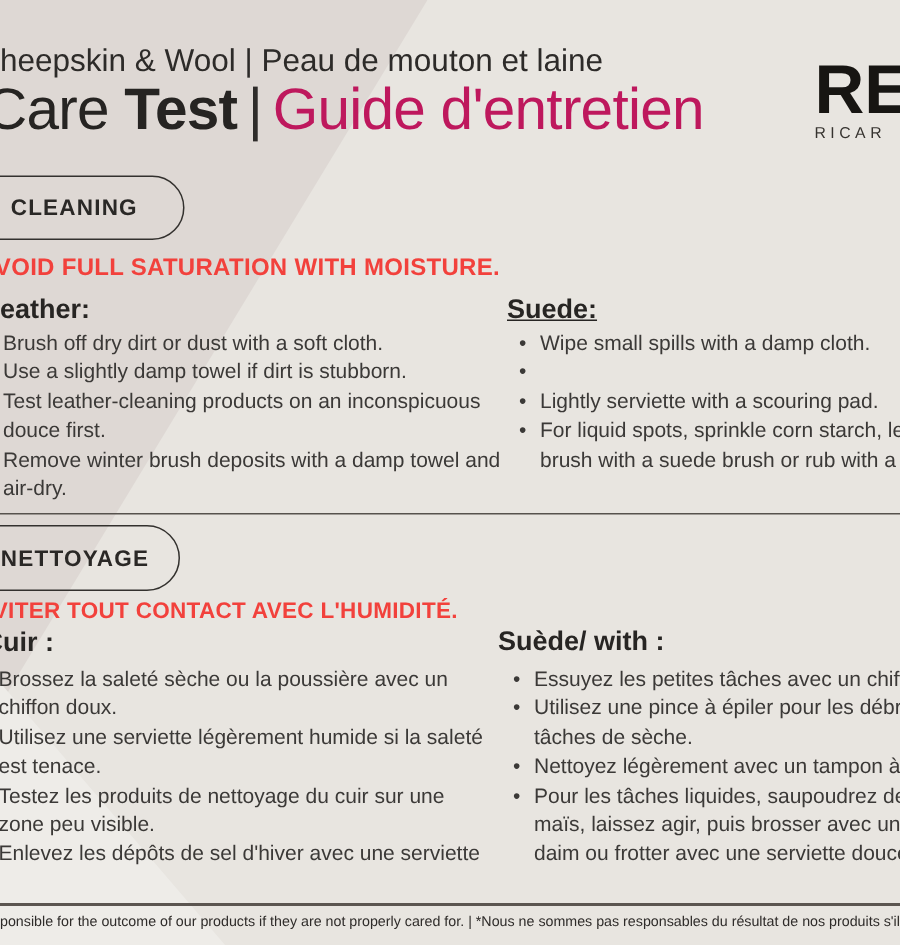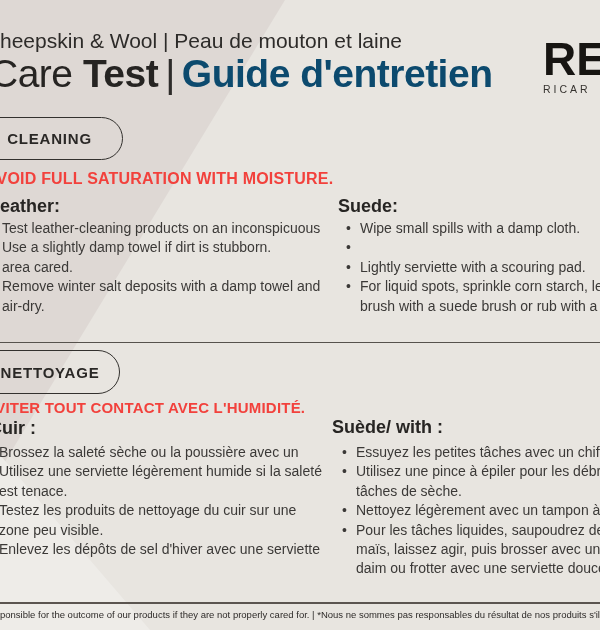--- a/index.html
+++ b/index.html
@@ -15,41 +15,41 @@
   .wedge-top{background:#ded8d4;clip-path:polygon(0 0,285px 0,0 470px);}
   .wedge-bottom{background:#eeece8;clip-path:polygon(0 455px,150px 630px,0 630px);}
 
   .abs{position:absolute;white-space:nowrap;}
 
   .subtitle{top:29px;left:-14px;font-size:21px;font-weight:500;color:#2d2b29;}
   .title{top:52px;left:-10px;font-size:39px;color:#262422;letter-spacing:-0.5px;}
   .t-reg{font-weight:500;}
   .t-bold{font-weight:800;}
   .t-sep{font-weight:300;padding:0 7px;color:#2e2c2a;}
-  .t-fr{font-weight:700;color:#0c4a6e;}
+  .t-fr{font-weight:400;color:#be185d;}
 
   .logo{top:36px;left:543px;text-align:left;color:#171512;}
   .logo-main{font-size:46px;font-weight:900;line-height:46px;letter-spacing:0;}
   .logo-sub{font-size:10.5px;font-weight:500;letter-spacing:3px;color:#36332f;margin-top:1px;}
 
   .badge{
     border:1.6px solid #33312e;border-radius:22px;
     display:flex;align-items:center;justify-content:center;
     font-size:15px;font-weight:700;letter-spacing:0.8px;color:#2a2826;
   }
   .badge-1{top:117px;left:-30px;width:145px;height:41px;padding-left:6px;}
   .badge-2{top:350px;left:-28px;width:138px;height:42px;padding-left:8px;}
 
   .warning{font-weight:700;color:var(--accent-red,#f2413c);letter-spacing:0.2px;}
   .warning-1{top:170px;left:-14px;font-size:16px;}
   .warning-2{top:399px;left:-15px;font-size:15px;}
 
   .col-heading{font-size:18px;font-weight:700;color:#272523;}
   .h-leather{top:196px;left:-11px;}
-  .h-suede{top:196px;left:338px;}
+  .h-suede{top:196px;left:338px;text-decoration:underline;}
   .h-cuir{top:418px;left:-11px;}
   .h-suede-fr{top:417px;left:332px;}
 
   .list{font-size:14px;color:#3b3937;}
   .list .row{position:relative;height:19.4px;line-height:19.4px;white-space:nowrap;}
   .list .dot{position:absolute;left:-14px;top:0;}
   .list-leather{top:219px;left:2px;}
   .list-suede{top:219px;left:360px;}
   .list-cuir{top:443px;left:-1px;}
   .list-suede-fr{top:443px;left:356px;}
@@ -76,44 +76,46 @@
     <div class="logo-main">RE</div>
     <div class="logo-sub">RICAR</div>
   </div>
 
   <div class="abs badge badge-1">
     <span>CLEANING</span>
   </div>
   <div class="abs warning warning-1">AVOID FULL SATURATION WITH MOISTURE.</div>
   <div class="abs col-heading h-leather">Leather:</div>
   <div class="abs list list-leather">
+      <div class="row"><span class="txt">Brush off dry dirt or dust with a soft cloth.</span></div>
+      <div class="row"><span class="txt">Use a slightly damp towel if dirt is stubborn.</span></div>
       <div class="row"><span class="txt">Test leather-cleaning products on an inconspicuous</span></div>
-      <div class="row"><span class="txt">Use a slightly damp towel if dirt is stubborn.</span></div>
-      <div class="row"><span class="dot"></span><span class="txt">area cared.</span></div>
-      <div class="row"><span class="txt">Remove winter salt deposits with a damp towel and</span></div>
+      <div class="row"><span class="dot"></span><span class="txt">douce first.</span></div>
+      <div class="row"><span class="txt">Remove winter brush deposits with a damp towel and</span></div>
       <div class="row"><span class="dot"></span><span class="txt">air-dry.</span></div>
     </div>
   <div class="abs col-heading h-suede">Suede:</div>
   <div class="abs list list-suede">
       <div class="row"><span class="dot">•</span><span class="txt">Wipe small spills with a damp cloth.</span></div>
       <div class="row"><span class="dot">•</span></div>
       <div class="row"><span class="dot">•</span><span class="txt">Lightly serviette with a scouring pad.</span></div>
       <div class="row"><span class="dot">•</span><span class="txt">For liquid spots, sprinkle corn starch, let</span></div>
       <div class="row"><span class="dot"></span><span class="txt">brush with a suede brush or rub with a s</span></div>
     </div>
 
   <div class="divider divider-mid"></div>
 
   <div class="abs badge badge-2">
     <span>NETTOYAGE</span>
   </div>
   <div class="abs warning warning-2">ÉVITER TOUT CONTACT AVEC L'HUMIDITÉ.</div>
   <div class="abs col-heading h-cuir">Cuir :</div>
   <div class="abs list list-cuir">
       <div class="row"><span class="txt">Brossez la saleté sèche ou la poussière avec un</span></div>
+      <div class="row"><span class="dot"></span><span class="txt">chiffon doux.</span></div>
       <div class="row"><span class="txt">Utilisez une serviette légèrement humide si la saleté</span></div>
       <div class="row"><span class="dot"></span><span class="txt">est tenace.</span></div>
       <div class="row"><span class="txt">Testez les produits de nettoyage du cuir sur une</span></div>
       <div class="row"><span class="dot"></span><span class="txt">zone peu visible.</span></div>
       <div class="row"><span class="txt">Enlevez les dépôts de sel d'hiver avec une serviette</span></div>
     </div>
   <div class="abs col-heading h-suede-fr">Suède/ with :</div>
   <div class="abs list list-suede-fr">
       <div class="row"><span class="dot">•</span><span class="txt">Essuyez les petites tâches avec un chiffon</span></div>
       <div class="row"><span class="dot">•</span><span class="txt">Utilisez une pince à épiler pour les débris</span></div>

